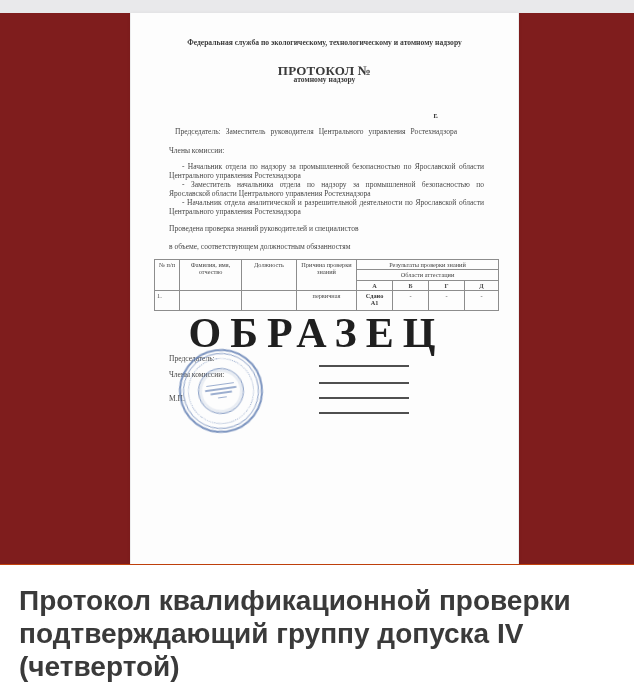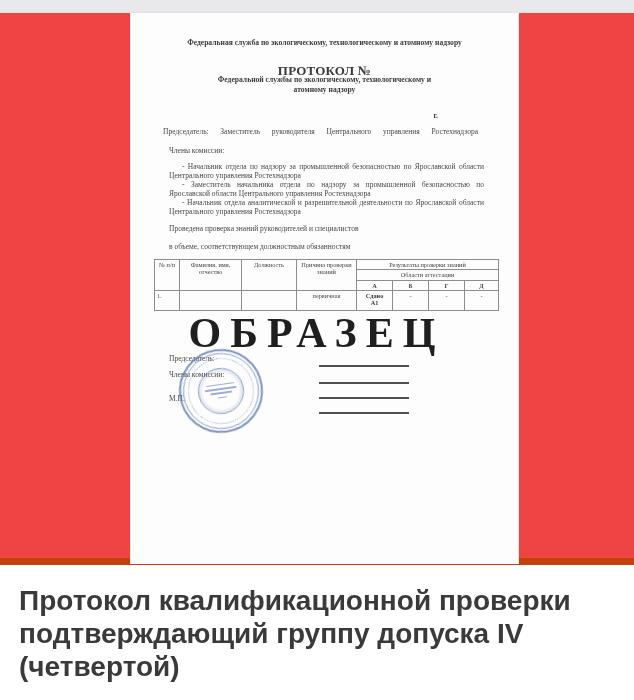--- a/index.html
+++ b/index.html
@@ -5,36 +5,36 @@
   * { margin:0; padding:0; box-sizing:border-box; }
   html,body { width:634px; height:700px; background:#ffffff; overflow:hidden;
               font-family:"Liberation Serif","DejaVu Serif",serif; }
   .screen { position:relative; width:634px; height:700px; background:#ffffff; }
 
   
   .top-strip { position:absolute; left:0; top:0; width:634px; height:13px; background:#e9e9eb; }
 
   
   .photo-area { position:absolute; left:0; top:13px; width:634px; height:552px;
-                background:#ef4444; border-bottom:7px solid #c2410c; }
+                background:#7f1d1d; border-bottom:1px solid #c2410c; }
 
   .doc-page { position:absolute; left:130px; top:0; width:389px; height:551px;
               background:#fdfdfd; border-left:1px solid #ededee; border-right:1px solid #ededee;
               box-shadow:0 0 4px rgba(0,0,0,0.05); }
   .doc-content { position:absolute; inset:0; color:#474747; filter:blur(0.25px); }
 
   .c { position:absolute; left:0; right:0; text-align:center; }
   .bold { font-weight:bold; color:#3a3a3a; }
 
   .agency      { top:25px; font-size:7.6px; }
   .proto-title { top:50px; font-size:13px; letter-spacing:.2px; }
   .subtitle    { top:62px; font-size:7.6px; line-height:10px; }
   .city        { position:absolute; top:98px; right:80px; font-size:7.6px; font-weight:bold; color:#3a3a3a; }
 
-  .chairman-line { position:absolute; top:114px; left:32px; width:315px; font-size:7.5px;
+  .chairman-line { position:absolute; top:114px; left:44px; width:282px; font-size:7.5px;
                    text-align:justify; text-align-last:justify; }
   .members-head  { position:absolute; top:133px; left:38px; font-size:7.5px; }
   .members       { position:absolute; top:149px; left:38px; width:315px; font-size:7.5px; line-height:9px; }
   .members p     { text-align:justify; text-indent:13px; }
   .check1 { position:absolute; top:211px; left:38px; font-size:7.5px; }
   .check2 { position:absolute; top:229px; left:38px; font-size:7.5px; }
 
   
   .tbl-wrap { position:absolute; top:246px; left:23px; width:344px; }
   table { width:344px; border-collapse:collapse; table-layout:fixed;
@@ -87,21 +87,20 @@
 
   <div class="photo-area">
     <div class="doc-page">
       <div class="doc-content">
 
         <div class="c bold agency">Федеральная служба по экологическому, технологическому и атомному надзору</div>
 
         <div class="c bold proto-title">ПРОТОКОЛ №</div>
 
         <div class="c bold subtitle">
-          <div>Федеральной службы по экологическому, технологическому и</div>
           <div>атомному надзору</div>
         </div>
 
         <div class="city">г.</div>
 
         <div class="chairman-line">Председатель: Заместитель руководителя Центрального управления Ростехнадзора</div>
 
         <div class="members-head">Члены комиссии:</div>
 
         <div class="members">

